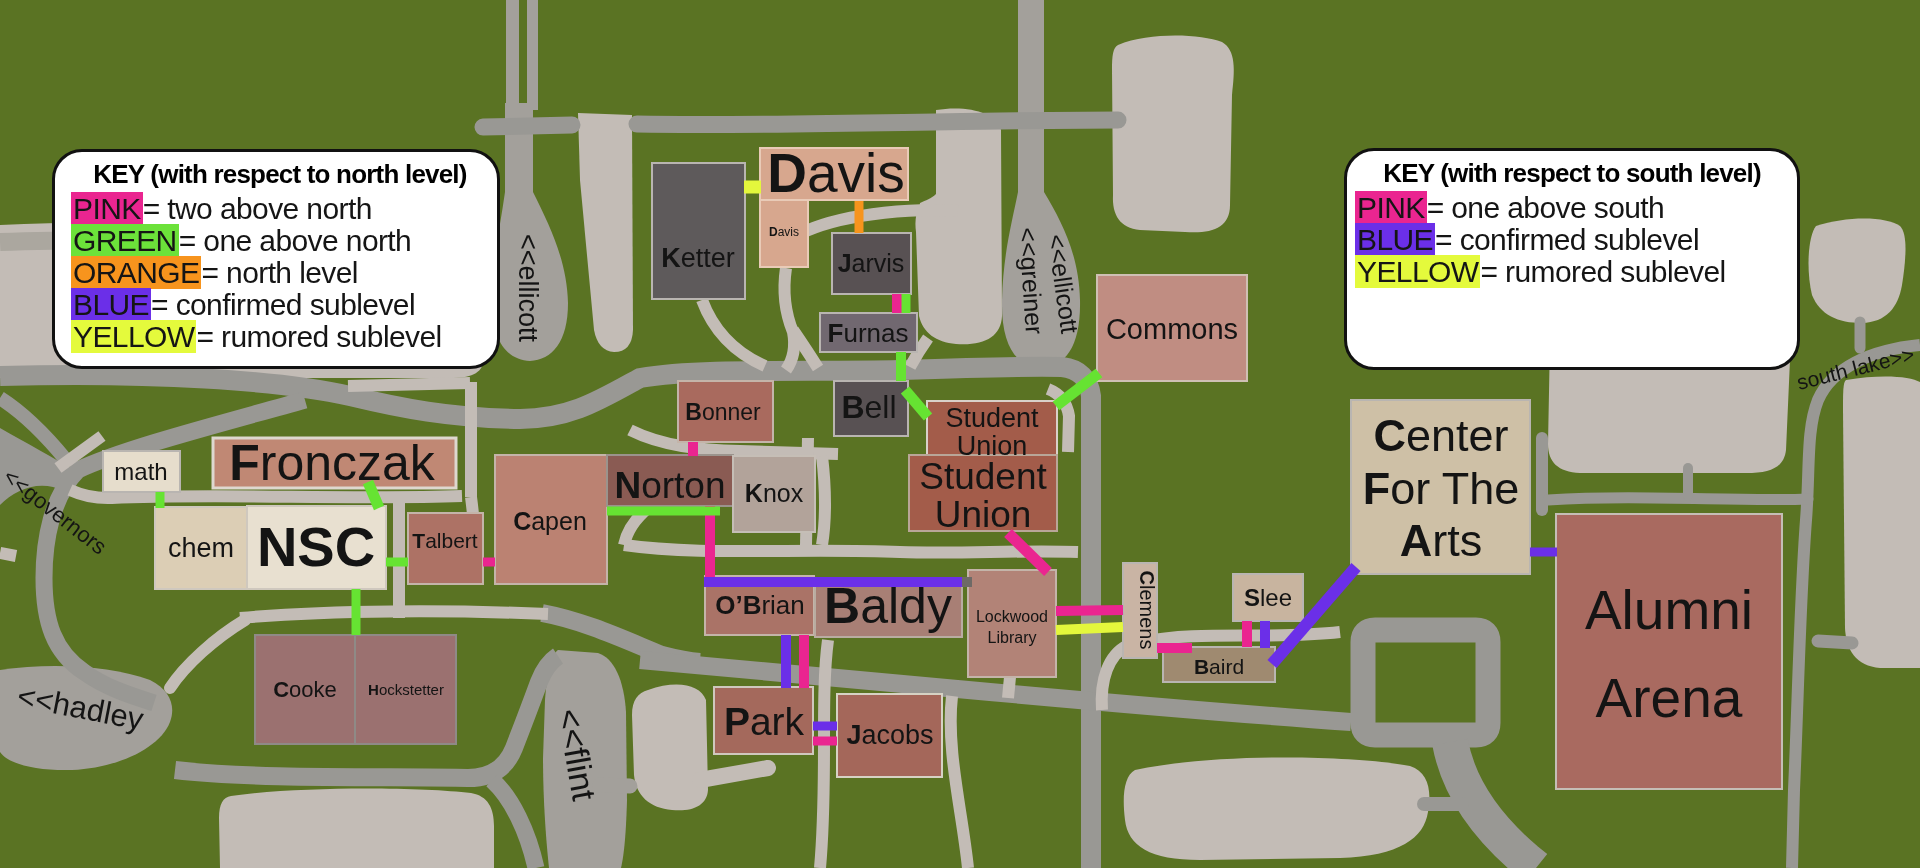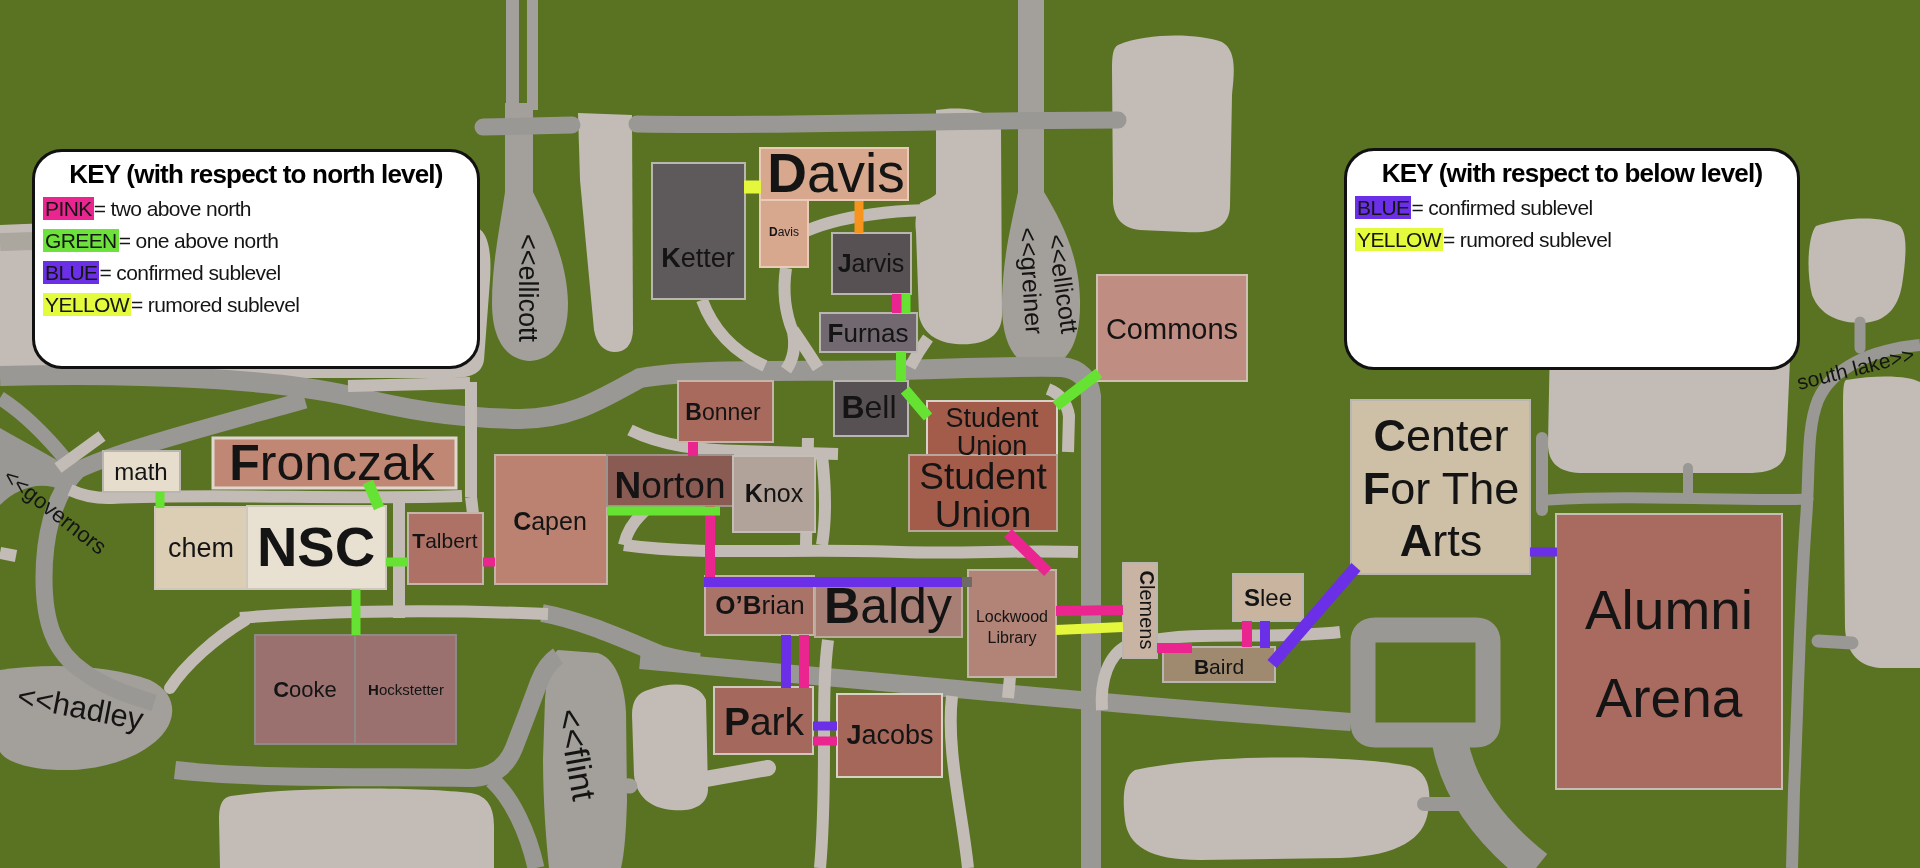--- a/index.html
+++ b/index.html
@@ -1,20 +1,20 @@
 <!DOCTYPE html>
 <html><head>
 <meta charset="utf-8">
 <style>
   html,body{margin:0;padding:0;}
   #map{position:relative;width:1920px;height:868px;overflow:hidden;background:#5a7323;font-family:"Liberation Sans", sans-serif;}
   svg{position:absolute;left:0;top:0;}
   .key{position:absolute;background:#fff;border:3px solid #111;border-radius:30px;box-sizing:border-box;}
   .key h3{margin:7px 0 3px 0;text-align:center;font-size:26px;color:#000;letter-spacing:-0.8px;}
-  .key div{font-size:21px;color:#151515;margin:0 0 0 8px;line-height:32px;letter-spacing:-0.6px;}
+  .key div{font-size:30px;color:#151515;margin:0 0 0 8px;line-height:32px;letter-spacing:-0.6px;}
   .key span{padding:0 2px;}
 </style>
 </head>
 <body>
 <div id="map">
 <svg width="1920" height="868" viewBox="0 0 1920 868">
 
   <rect x="0" y="0" width="1920" height="868" fill="#5a7323"></rect>
   <g id="lots">
 
@@ -347,26 +347,28 @@
   <text x="54" y="513" font-size="22" transform="rotate(38 54 513)" dominant-baseline="middle">&lt;&lt;governors</text>
 
   <text x="80" y="710" font-size="31" transform="rotate(11 80 710)" dominant-baseline="middle">&lt;&lt;hadley</text>
 
   <text x="574" y="755" font-size="34" transform="rotate(80 574 755)" dominant-baseline="middle">&lt;&lt;flint</text>
 
   <text x="1856" y="370" font-size="21" transform="rotate(-14 1856 370)" dominant-baseline="middle">south lake&gt;&gt;</text>
   </g>
 </svg>
 
-<div class="key" id="key1" style="left:32px;top:149px;width:448px;height:220px;">
+<div class="key" id="key1" style="left:52px;top:149px;width:448px;height:220px;padding-left:8px;">
   <h3>KEY (with respect to north level)</h3>
   <div><span style="background:#ea2590;">PINK</span>= two above north</div>
   <div><span style="background:#6ce23a;">GREEN</span>= one above north</div>
+  <div><span style="background:#f7941d;">ORANGE</span>= north level</div>
   <div><span style="background:#6b2fe8;">BLUE</span>= confirmed sublevel</div>
   <div><span style="background:#e4fa3c;">YELLOW</span>= rumored sublevel</div>
 </div>
 
 <div class="key" id="key2" style="left:1344px;top:148px;width:456px;height:222px;">
-  <h3>KEY (with respect to below level)</h3>
+  <h3>KEY (with respect to south level)</h3>
+  <div><span style="background:#ea2590;">PINK</span>= one above south</div>
   <div><span style="background:#6b2fe8;">BLUE</span>= confirmed sublevel</div>
   <div><span style="background:#e4fa3c;">YELLOW</span>= rumored sublevel</div>
 </div>
 </div>
 
 </body></html>

